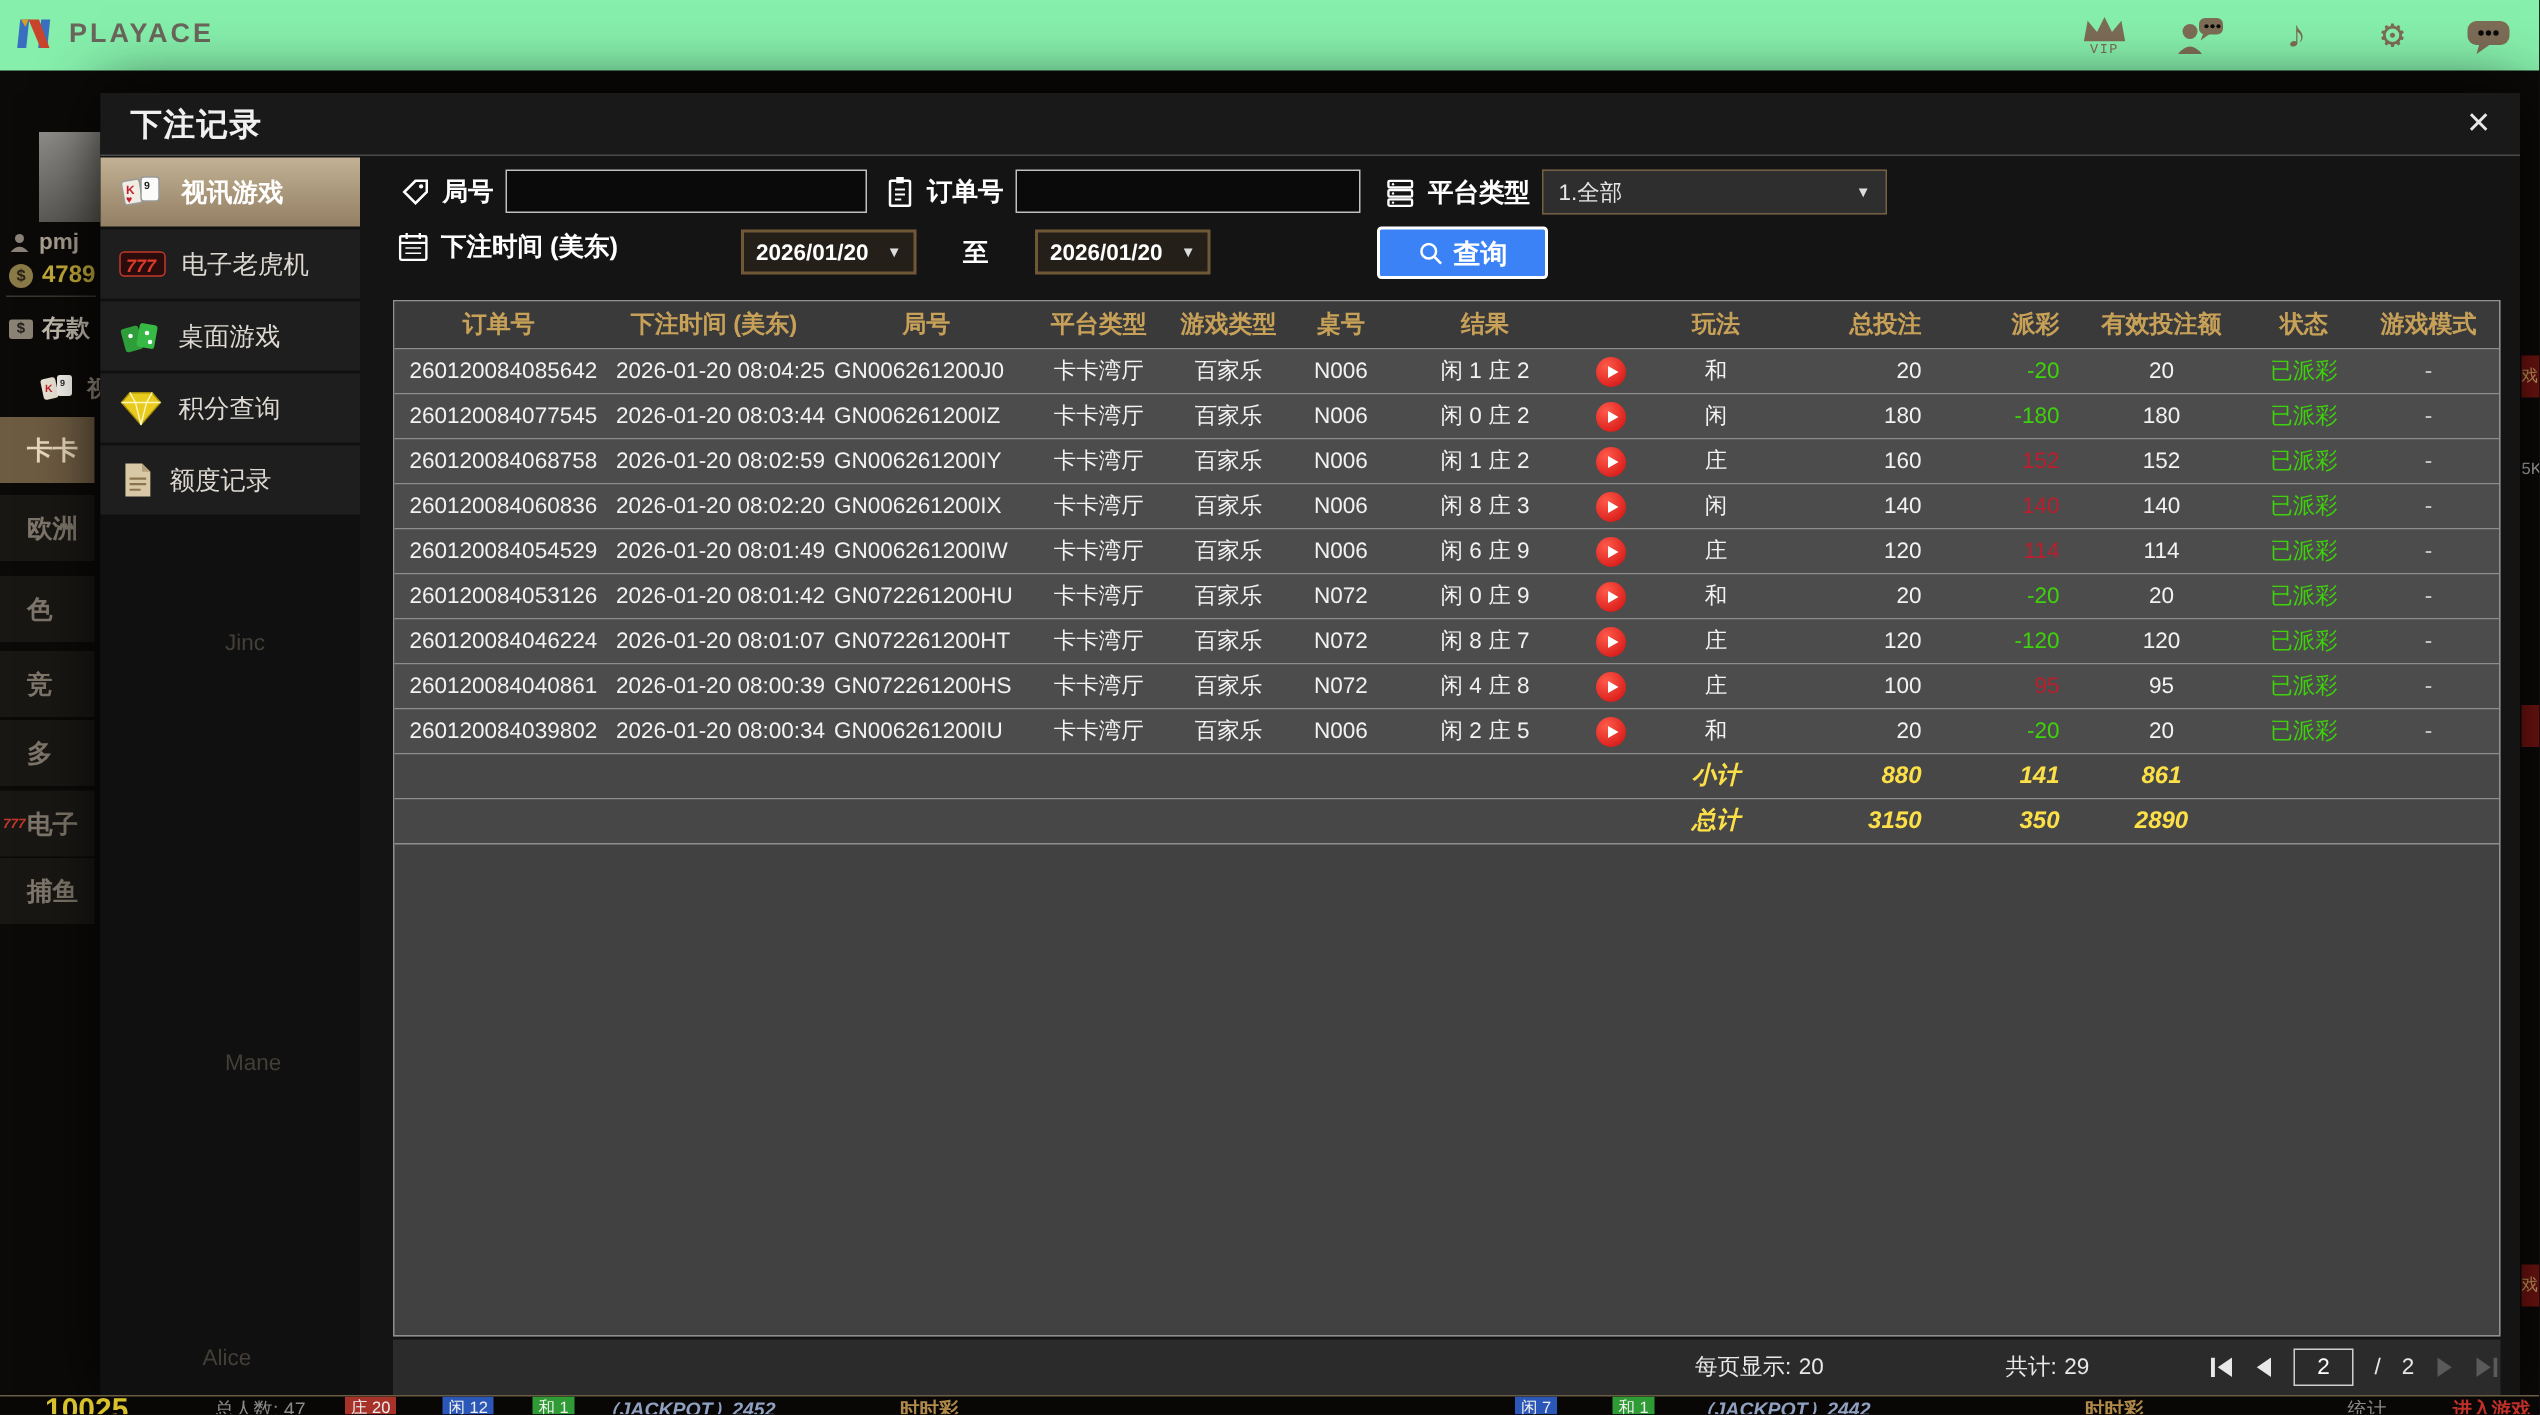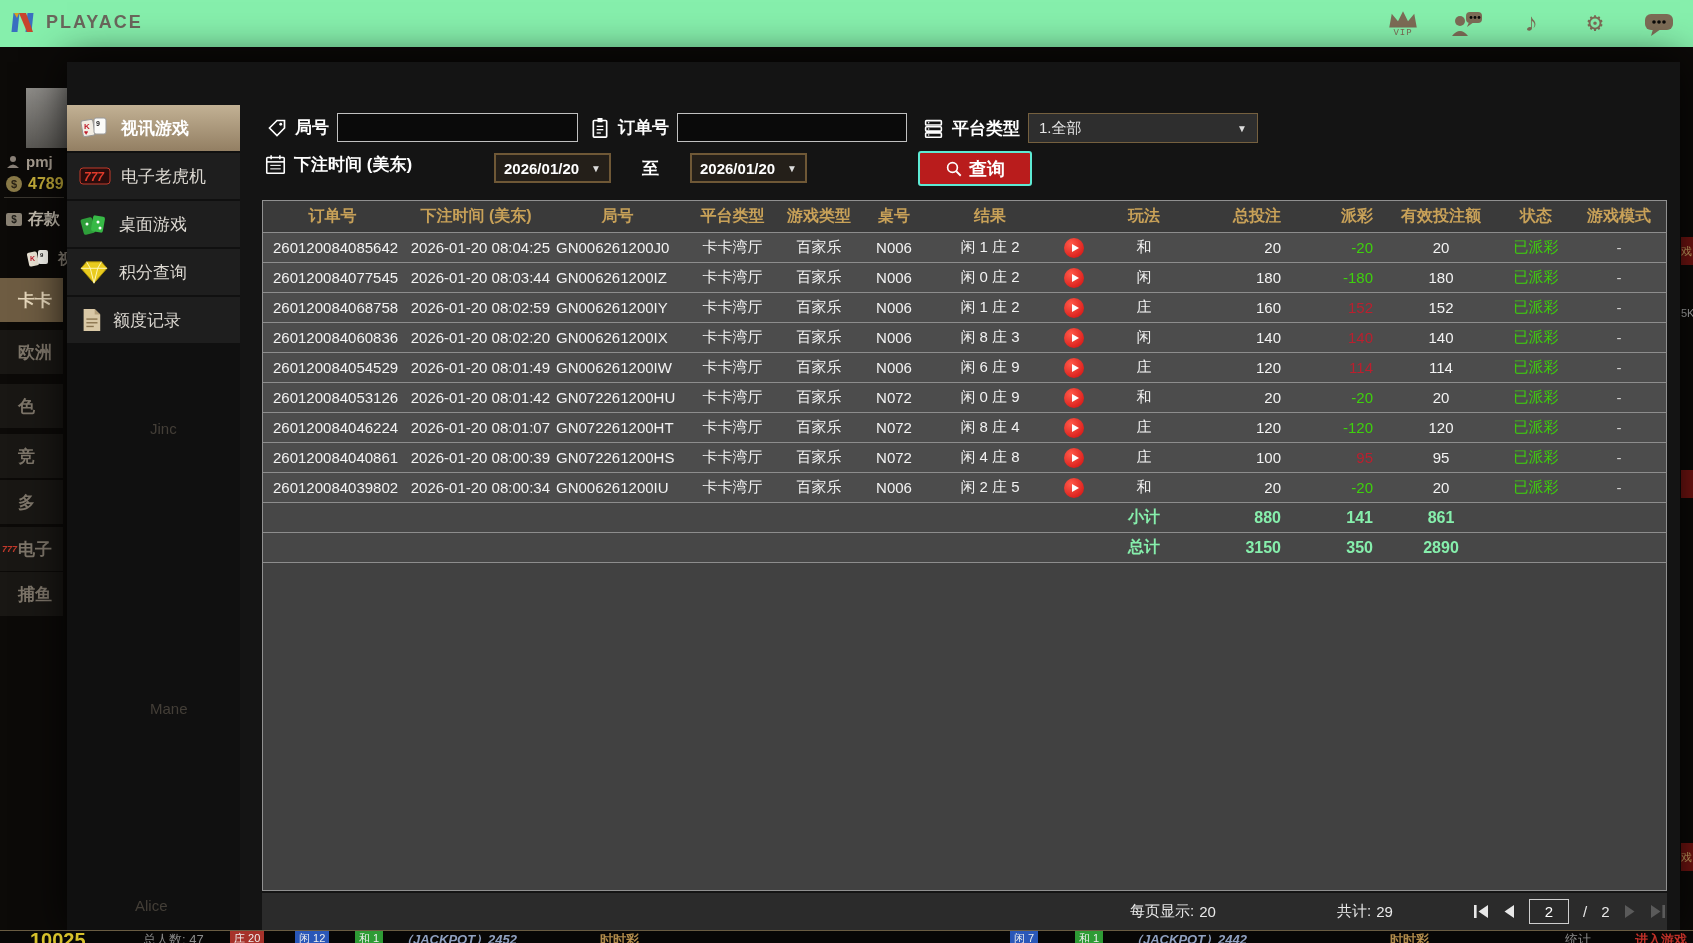--- a/index.html
+++ b/index.html
@@ -68,22 +68,22 @@
   
   .content { position:absolute; left:173px; top:43px; width:1440px; height:825px; background:#141414; }
   .fl-label { color:#fff; font-weight:bold; font-size:17px; white-space:nowrap; }
   .frow { position:absolute; display:flex; align-items:center; }
   .txt-input { background:#0a0a0a; border:1px solid #c0c0c0; height:29px; color:#eee; font-size:15px; padding:0 8px; }
   .date-btn { background:#241f19; border:2px solid #6f5836; height:30px; width:117px; color:#fff; font-weight:bold;
               font-size:15px; display:flex; align-items:center; justify-content:space-between; padding:0 8px; cursor:pointer; }
   .date-arrow { font-size:10px; color:#ddd; }
   .select { background:#2e2e2e; border:1px solid #75603f; height:30px; width:230px; color:#e5e5e5; font-size:15px;
             display:flex; align-items:center; justify-content:space-between; padding:0 10px; cursor:pointer; }
-  .search-btn { position:absolute; left:678px; top:46px; width:114px; height:35px; background:#b91c1c;
-                border:2px solid #5eead4; border-radius:3px; color:#fff; font-weight:bold; font-size:18px;
+  .search-btn { position:absolute; left:678px; top:46px; width:114px; height:35px; background:#3b82f6;
+                border:2px solid #ffffff; border-radius:3px; color:#fff; font-weight:bold; font-size:18px;
                 display:flex; align-items:center; justify-content:center; gap:6px; cursor:pointer; }
 
   
   .tablewrap { position:absolute; left:22px; top:95px; width:1405px; height:691px; background:#414141;
                border:1px solid #909090; --cols:139px 148px 135px 95px 78px 72px 120px 48px 92px 105px 92px 108px 82px 84px; }
   .trow { display:grid; grid-template-columns:var(--cols); align-items:center; height:30px;
           border-bottom:1px solid #8d8d8d; background:#4c4c4c; color:#f2f2f2; font-size:15px; }
   .thead-row { height:32px; background:#3a3a3a; color:#c8a158; font-weight:bold; font-size:16px; }
   .thead-row .cell { text-align:center; }
   .thead-row .h-num { text-align:right; padding-right:14px; }
@@ -96,21 +96,21 @@
   .c-valid { text-align:center; }
   .c-payout.neg { color:#3ed10c; }
   .c-payout.pos { color:#bb1f2e; }
   .c-status { text-align:center; color:#3ed10c; font-size:15px; }
   .c-mode { text-align:center; color:#cfcfcf; }
   .playbtn { width:20px; height:20px; border-radius:50%; background:radial-gradient(circle at 35% 30%,#ff5a4a,#cf0d0d);
              margin:0 auto; display:flex; align-items:center; justify-content:center; cursor:pointer; }
   .playbtn i { display:block; width:0; height:0; border-left:7px solid #fff; border-top:4.5px solid transparent;
                border-bottom:4.5px solid transparent; margin-left:2px; }
   .sumrow { background:#474747; color:#e4ea00; font-weight:bold; font-size:16px; }
-  .sumrow .cell { color:#86efac; }
+  .sumrow .cell { color:#fde047;font-style:italic; }
 
   
   .pagination { position:absolute; left:22px; top:788px; width:1405px; height:37px; background:#2b2b2b;
                 color:#e8e8e8; font-size:15px; }
   .pg-item { position:absolute; top:0; height:37px; display:flex; align-items:center; gap:5px; }
   .pg-input { width:40px; height:25px; background:transparent; border:1px solid #cfcfcf; color:#fff;
               text-align:center; font-size:15px; }
   .pg-btn { display:flex; align-items:center; cursor:pointer; }
 </style>
 </head>
@@ -219,20 +219,24 @@
       <span class="bfrag tan" style="left: 600px;">时时彩</span>
       <span class="bfrag badge-blue" style="left: 1010px;">闲 7</span>
       <span class="bfrag badge-green" style="left: 1075px;">和 1</span>
       <span class="bfrag slate" style="left: 1130px;">（JACKPOT）2442</span>
       <span class="bfrag tan" style="left: 1390px;">时时彩</span>
       <span class="bfrag grey" style="left: 1565px;">统计</span>
       <span class="bfrag red" style="left: 1635px;">进入游戏</span>
     </div>
 
   <div class="modal">
+    <div class="modal-header">
+      <span class="modal-title">下注记录</span>
+      <span class="modal-close">×</span>
+    </div>
 
     <aside class="tabs">
       <div class="tab active">
         <svg width="32" height="26" viewBox="0 0 32 26">
           <rect x="3" y="5" width="12" height="16" rx="2" fill="#f2ede3" stroke="#999" transform="rotate(-10 9 13)"></rect>
           <rect x="15" y="3" width="12" height="16" rx="2" fill="#fbfbf9" stroke="#999"></rect>
           <text x="5" y="14" font-size="8" fill="#c0202e" font-weight="bold">K</text>
           <text x="5" y="20" font-size="7" fill="#c0202e">♥</text>
           <text x="17" y="11" font-size="7" fill="#222" font-weight="bold">9</text>
         </svg>
@@ -496,21 +500,21 @@
     <div class="cell c-mode">-</div>
   </div>
 
   <div class="trow">
     <div class="cell c-order">260120084046224</div>
     <div class="cell c-time">2026-01-20 08:01:07</div>
     <div class="cell c-round">GN072261200HT</div>
     <div class="cell c-center c-platform">卡卡湾厅</div>
     <div class="cell c-center c-game">百家乐</div>
     <div class="cell c-center c-tableno">N072</div>
-    <div class="cell c-center c-result">闲 8 庄 4</div>
+    <div class="cell c-center c-result">闲 8 庄 7</div>
     <div class="cell">
       <span class="playbtn">
                   <i></i>
                 </span>
     </div>
     <div class="cell c-center c-play">庄</div>
     <div class="cell c-num c-totalbet">120</div>
     <div class="cell c-num c-payout neg">-120</div>
     <div class="cell c-valid c-validbet">120</div>
     <div class="cell c-status">已派彩</div>

